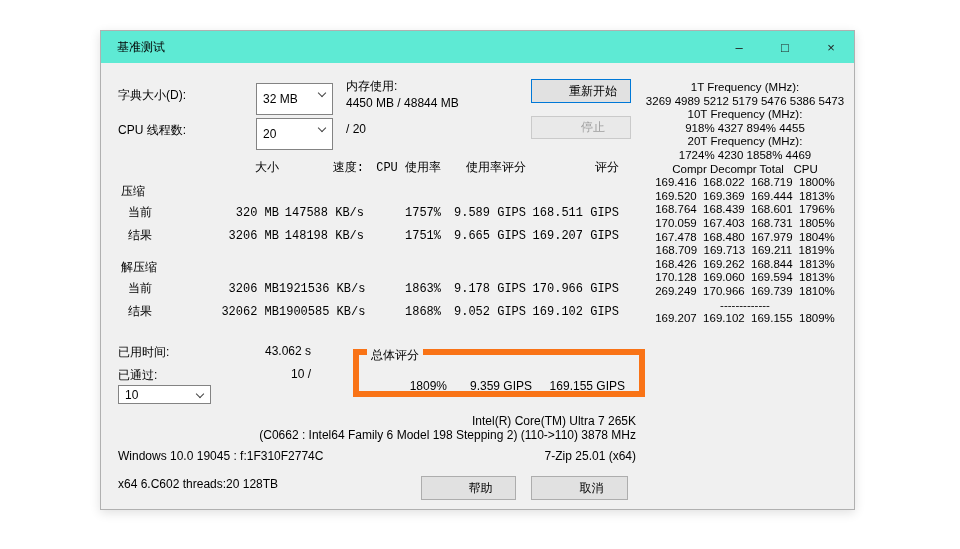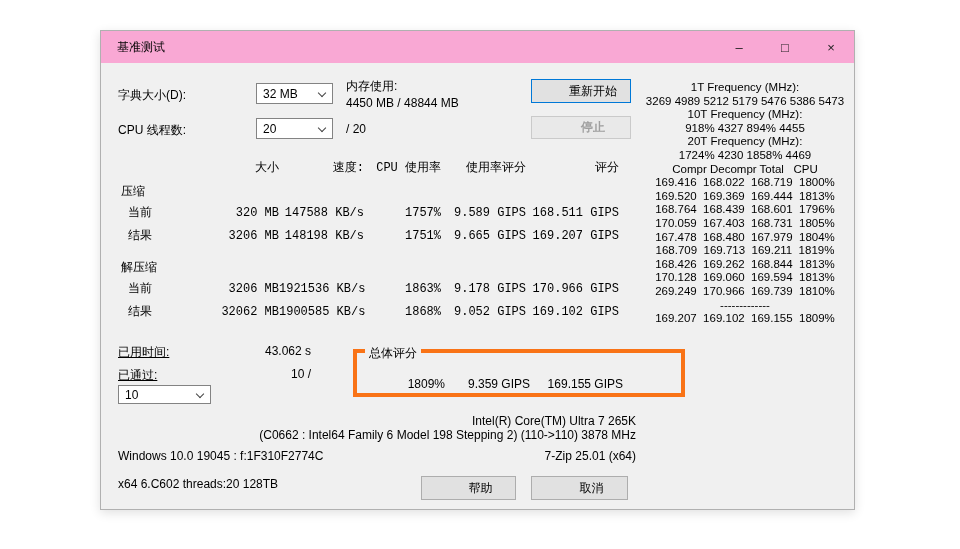--- a/index.html
+++ b/index.html
@@ -5,61 +5,61 @@
   * { margin:0; padding:0; box-sizing:border-box; }
   html,body { width:960px; height:549px; background:#ffffff; overflow:hidden;
     font-family:"Liberation Sans","DejaVu Sans",sans-serif; font-size:12px; color:#000; }
 
   .screen { position:relative; width:960px; height:549px; background:#ffffff; }
 
   .dialog { position:absolute; left:100px; top:30px; width:755px; height:480px;
     background:#f0f0f0; border:1px solid #b0b0b0; box-shadow:0 3px 10px rgba(0,0,0,.12); }
 
   
-  .titlebar { height:32px; background:#f9a8d4; display:flex; align-items:center; }
+  .titlebar { height:32px; background:#5eead4; display:flex; align-items:center; }
   .title { margin-left:16px; font-size:12px; }
   .win-controls { margin-left:auto; display:flex; height:100%; }
   .winbtn { width:46px; height:100%; border:none; background:transparent; cursor:default;
     display:flex; align-items:center; justify-content:center; font-size:13px; color:#222;
     font-family:inherit; }
 
   .content { position:relative; width:100%; height:448px; }
 
   .lbl { position:absolute; white-space:nowrap; }
 
   
-  .combo { position:absolute; height:21px; background:#ffffff; border:1px solid #838383;
+  .combo { position:absolute; height:32px; background:#ffffff; border:1px solid #838383;
     display:flex; align-items:center; padding-left:6px; cursor:default; }
   .combo-arrow { position:absolute; right:7px; top:6px; width:6px; height:6px;
     border-right:1.4px solid #444; border-bottom:1.4px solid #444; transform:rotate(45deg); }
 
   
   .btn { position:absolute; background:#e1e1e1; border:1px solid #adadad;
     font-size:12px; font-family:inherit; display:flex; align-items:center; justify-content:center;
     cursor:default; color:#000;padding-left:24px; }
   .btn.default { border-color:#0078d7; }
-  .btn.disabled { background:#e9e9e9; border-color:#cacaca; color:#9f9f9f;font-weight:bold; }
+  .btn.disabled { background:#e9e9e9; border-color:#cacaca; color:#9f9f9f; }
 
   
   .bench-table { position:absolute; left:17px; top:94px; width:505px; }
   .trow { display:grid; grid-template-columns:83px 78px 85px 77px 85px 93px;
     align-items:center; height:23px; }
   .trow.thead { height:20px; }
   .c { text-align:right; white-space:nowrap;font-family:Liberation Mono, monospace; }
   .rowlabel { padding-left:10px; white-space:nowrap; }
   .sec { height:20px; margin-top:4px; padding-left:3px; display:flex; align-items:center; }
   .sec2 { margin-top:10px; }
 
   
-  .statrow { position:absolute; left:17px; width:193px; height:16px;text-decoration:underline; }
+  .statrow { position:absolute; left:17px; width:193px; height:16px; }
   .statrow .val { position:absolute; right:0; top:0; }
 
   
-  .groupbox { position:absolute; left:252px; top:286px; width:332px; height:48px;
-    border:4px solid #f97316; }
+  .groupbox { position:absolute; left:252px; top:286px; width:292px; height:48px;
+    border:6px solid #f97316; }
   .gb-label { position:absolute; top:-8px; left:8px; background:#f0f0f0; padding:0 4px;
     white-space:nowrap; }
   .gb-values { position:absolute; left:0; top:24px; display:grid;
     grid-template-columns:88px 85px 93px; }
   .gb-values span { text-align:right; white-space:nowrap; }
 
   
   .log-panel { position:absolute; left:538px; top:18px; width:212px; }
   .log-line { white-space:pre; font-size:11.5px; line-height:13.6px;text-align:center; }
 

